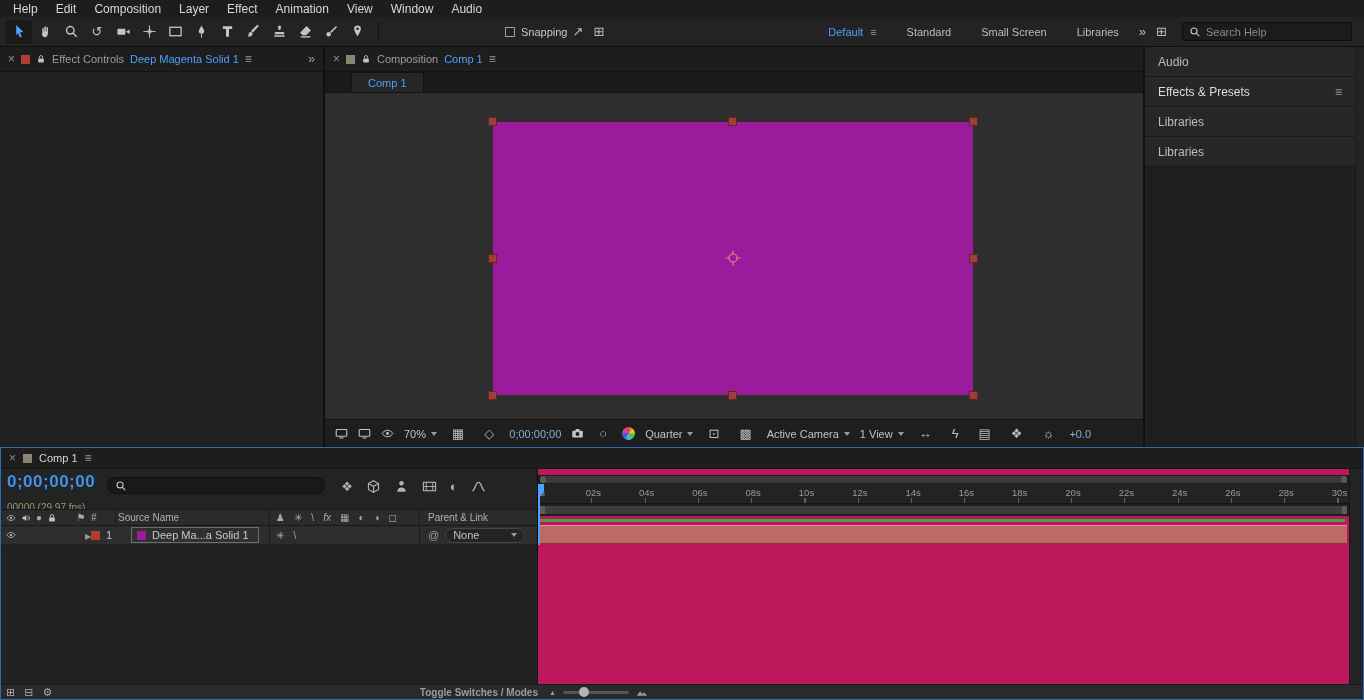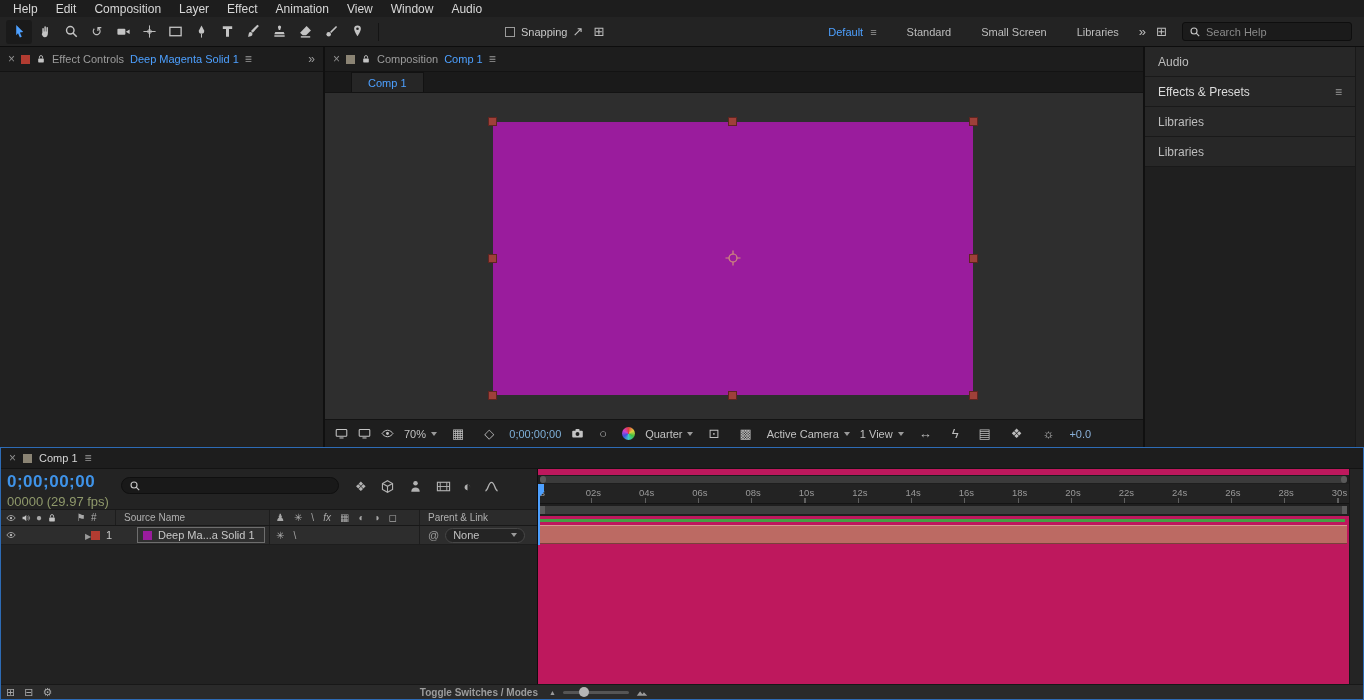--- a/index.html
+++ b/index.html
@@ -80,32 +80,32 @@
   .sb-scroll { position:absolute; right:0; top:0; bottom:0; width:9px; background:#242424; border-left:1px solid #191919; }
 
   
   .timeline { height:253px; flex:none; background:#222; border:1px solid #2d6bb5; display:flex; flex-direction:column; position:relative; }
   .tl-head { height:21px; background:#1d1d1d; border-bottom:1px solid #131313; display:flex; align-items:center; gap:7px; padding:0 8px; flex:none; }
   .tl-tab { color:#d6d6d6; }
   .tl-body { flex:1; display:flex; min-height:0; }
   .tl-left { width:537px; flex:none; display:flex; flex-direction:column; border-right:1px solid #0f0f0f; background:#232323; }
   .tl-top { height:40px; flex:none; display:flex; align-items:flex-start; padding:3px 6px 0; gap:12px; }
   .tc-big { font-size:17px; font-weight:bold; letter-spacing:.5px; color:var(--timecode-blue,#3f93e8); }
-  .tc-small { font-size:13px; color:#8f996b; margin-top:2px; }
+  .tc-small { font-size:10px; color:#8f996b; margin-top:10px; }
   .tl-search { width:218px; height:17px; margin-top:5px; background:#191919; border:1px solid #0f0f0f; border-radius:9px;
                display:flex; align-items:center; gap:5px; padding:0 7px; }
   .tl-icons { display:flex; align-items:center; gap:13px; margin-top:7px; margin-left:4px; }
   .tl-icons svg.ic, .tl-icons .gicon { fill:#b2b2b2; color:#b2b2b2; padding:0; }
 
   .tl-cols { height:17px; flex:none; background:#2b2b2b; border-top:1px solid #181818; border-bottom:1px solid #181818;
              display:flex; align-items:center; font-size:10px; color:#b0b0b0; }
   .c-av { width:70px; flex:none; display:flex; align-items:center; gap:5px; padding-left:5px; }
   .c-label { width:20px; flex:none; text-align:center; }
   .c-num { width:24px; flex:none; }
-  .c-name { flex:1; display:flex; align-items:center; padding-left:8px; border-left:1px solid #1d1d1d; align-self:stretch; }
+  .c-name { flex:1; display:flex; align-items:center; padding-left:2px; border-left:1px solid #1d1d1d; align-self:stretch; }
   .c-sw { width:150px; flex:none; display:flex; align-items:center; gap:9px; padding-left:6px; border-left:1px solid #1d1d1d; align-self:stretch; }
   .c-parent { width:118px; flex:none; display:flex; align-items:center; gap:6px; padding-left:8px; border-left:1px solid #1d1d1d; align-self:stretch; }
   .hdr-ic { color:#a8a8a8; font-size:10px; }
   .fx { font-style:italic; font-size:10px; }
 
   .tl-layer { height:19px; flex:none; background:#2d2d2d; border-bottom:1px solid #1d1d1d; display:flex; align-items:center; font-size:11px; }
   .exp { color:#9a9a9a; font-size:8px; margin-left:14px; }
   .name-box { height:16px; border:1px solid #6e6e6e; background:#303030; display:flex; align-items:center; gap:6px; padding:0 5px; margin-left:14px; min-width:128px; }
   .parent-dd { width:80px; height:15px; border:1px solid #474747; border-radius:8px; background:#242424;
                display:flex; align-items:center; justify-content:space-between; padding:0 7px; color:#c0c0c0; }

